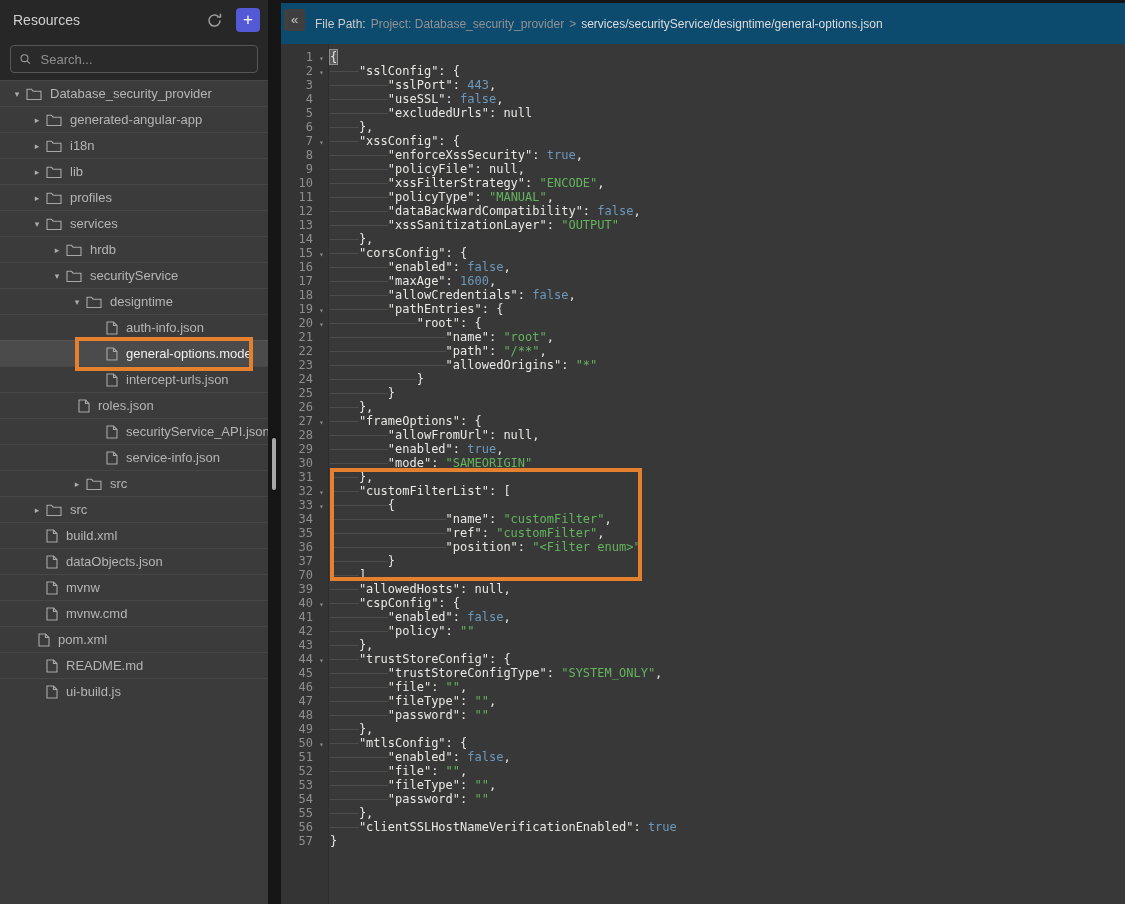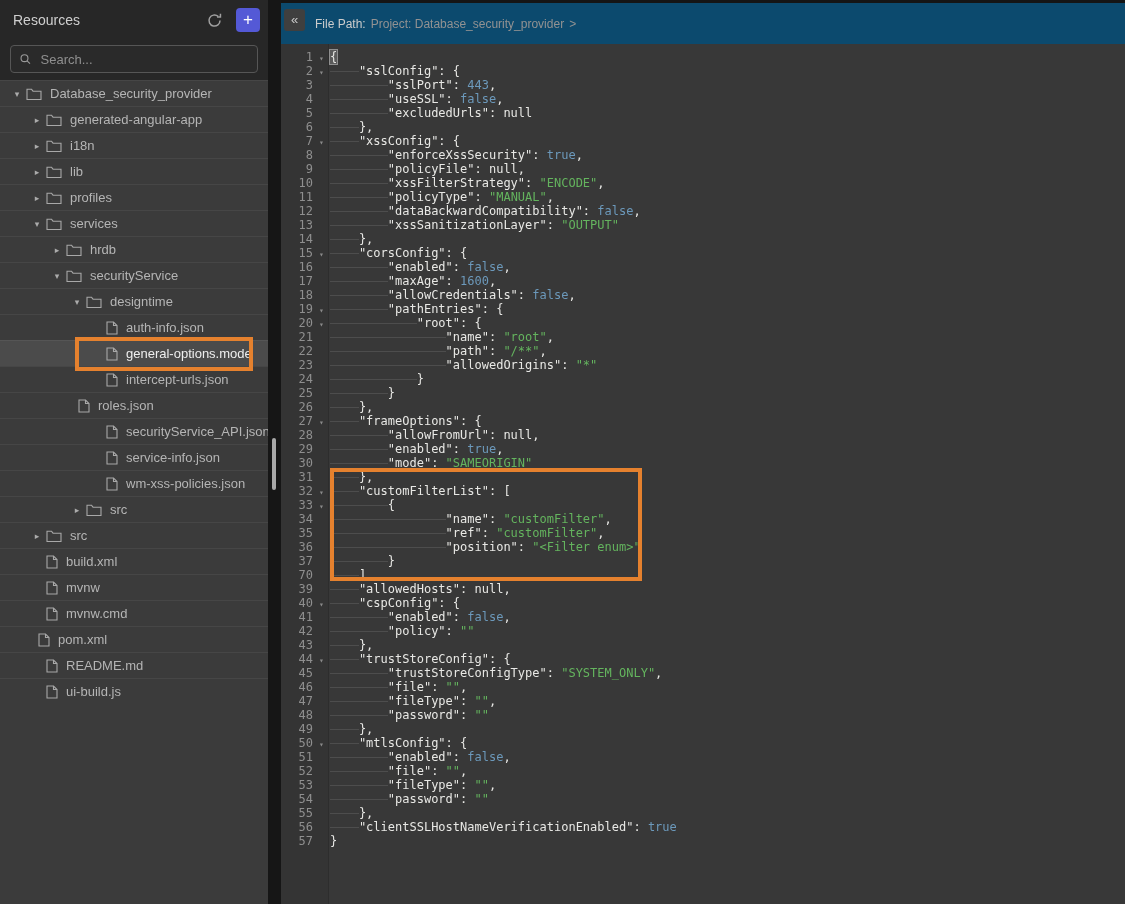--- a/index.html
+++ b/index.html
@@ -218,30 +218,20 @@
       <div class="trow" style="padding-left: 88px;">
         <span class="spacer"></span>
         <span class="ticon">
           <svg width="12" height="14" viewBox="0 0 12 14">
             <path d="M1 1 h6.5 l3.5 3.5 v8.5 h-10 z" fill="none" stroke="#a8a8a8" stroke-width="1.1"></path>
             <path d="M7.5 1 v3.5 h3.5" fill="none" stroke="#a8a8a8" stroke-width="1.1"></path>
           </svg>
         </span>
         <span class="tlabel">service-info.json</span>
       </div>
-      <div class="trow" style="padding-left: 88px;">
-        <span class="spacer"></span>
-        <span class="ticon">
-          <svg width="12" height="14" viewBox="0 0 12 14">
-            <path d="M1 1 h6.5 l3.5 3.5 v8.5 h-10 z" fill="none" stroke="#a8a8a8" stroke-width="1.1"></path>
-            <path d="M7.5 1 v3.5 h3.5" fill="none" stroke="#a8a8a8" stroke-width="1.1"></path>
-          </svg>
-        </span>
-        <span class="tlabel">wm-xss-policies.json</span>
-      </div>
       <div class="trow" style="padding-left: 68px;">
         <span class="chev">▸</span>
         <span class="ticon">
           <svg width="16" height="14" viewBox="0 0 16 14">
             <path d="M1 12.5 V2.2 h4.5 l1.5 2 h8 v8.3 z" fill="none" stroke="#a8a8a8" stroke-width="1.1"></path>
           </svg>
         </span>
         <span class="tlabel">src</span>
       </div>
       <div class="trow" style="padding-left: 28px;">
@@ -255,20 +245,30 @@
       </div>
       <div class="trow" style="padding-left: 28px;">
         <span class="spacer"></span>
         <span class="ticon">
           <svg width="12" height="14" viewBox="0 0 12 14">
             <path d="M1 1 h6.5 l3.5 3.5 v8.5 h-10 z" fill="none" stroke="#a8a8a8" stroke-width="1.1"></path>
             <path d="M7.5 1 v3.5 h3.5" fill="none" stroke="#a8a8a8" stroke-width="1.1"></path>
           </svg>
         </span>
         <span class="tlabel">build.xml</span>
+      </div>
+      <div class="trow" style="padding-left: 28px;">
+        <span class="spacer"></span>
+        <span class="ticon">
+          <svg width="12" height="14" viewBox="0 0 12 14">
+            <path d="M1 1 h6.5 l3.5 3.5 v8.5 h-10 z" fill="none" stroke="#a8a8a8" stroke-width="1.1"></path>
+            <path d="M7.5 1 v3.5 h3.5" fill="none" stroke="#a8a8a8" stroke-width="1.1"></path>
+          </svg>
+        </span>
+        <span class="tlabel">dataObjects.json</span>
       </div>
       <div class="trow" style="padding-left: 28px;">
         <span class="spacer"></span>
         <span class="ticon">
           <svg width="12" height="14" viewBox="0 0 12 14">
             <path d="M1 1 h6.5 l3.5 3.5 v8.5 h-10 z" fill="none" stroke="#a8a8a8" stroke-width="1.1"></path>
             <path d="M7.5 1 v3.5 h3.5" fill="none" stroke="#a8a8a8" stroke-width="1.1"></path>
           </svg>
         </span>
         <span class="tlabel">mvnw</span>
@@ -319,20 +319,21 @@
 <div class="divider">
   <div class="scroll-thumb"></div>
 </div>
 
 <div class="editor">
   <span class="collapse-btn">«</span>
   <div class="pathbar">
     <span class="fp-label">File Path:</span>
     <span class="fp-dim">Project: Database_security_provider</span>
     <span class="fp-dim">&gt;</span>
+    <span class="fp-bright">services/securityService/designtime/general-options.json</span>
   </div>
   <div class="code">
     <div class="gutter-bg"></div>
     <div style="position:relative">
         <div class="cl"><span class="ln">1</span><span class="fm">▾</span><span class="th">{</span></div>
         <div class="cl"><span class="ln">2</span><span class="fm">▾</span><span class="ind" style="width: 28.9px;"></span><span class="tp">"sslConfig": {</span></div>
         <div class="cl"><span class="ln">3</span><span class="fm"></span><span class="ind" style="width: 57.8px;"></span><span class="tp">"sslPort": </span><span class="tn">443</span><span class="tp">,</span></div>
         <div class="cl"><span class="ln">4</span><span class="fm"></span><span class="ind" style="width: 57.8px;"></span><span class="tp">"useSSL": </span><span class="tb">false</span><span class="tp">,</span></div>
         <div class="cl"><span class="ln">5</span><span class="fm"></span><span class="ind" style="width: 57.8px;"></span><span class="tp">"excludedUrls": null</span></div>
         <div class="cl"><span class="ln">6</span><span class="fm"></span><span class="ind" style="width: 28.9px;"></span><span class="tp">},</span></div>

